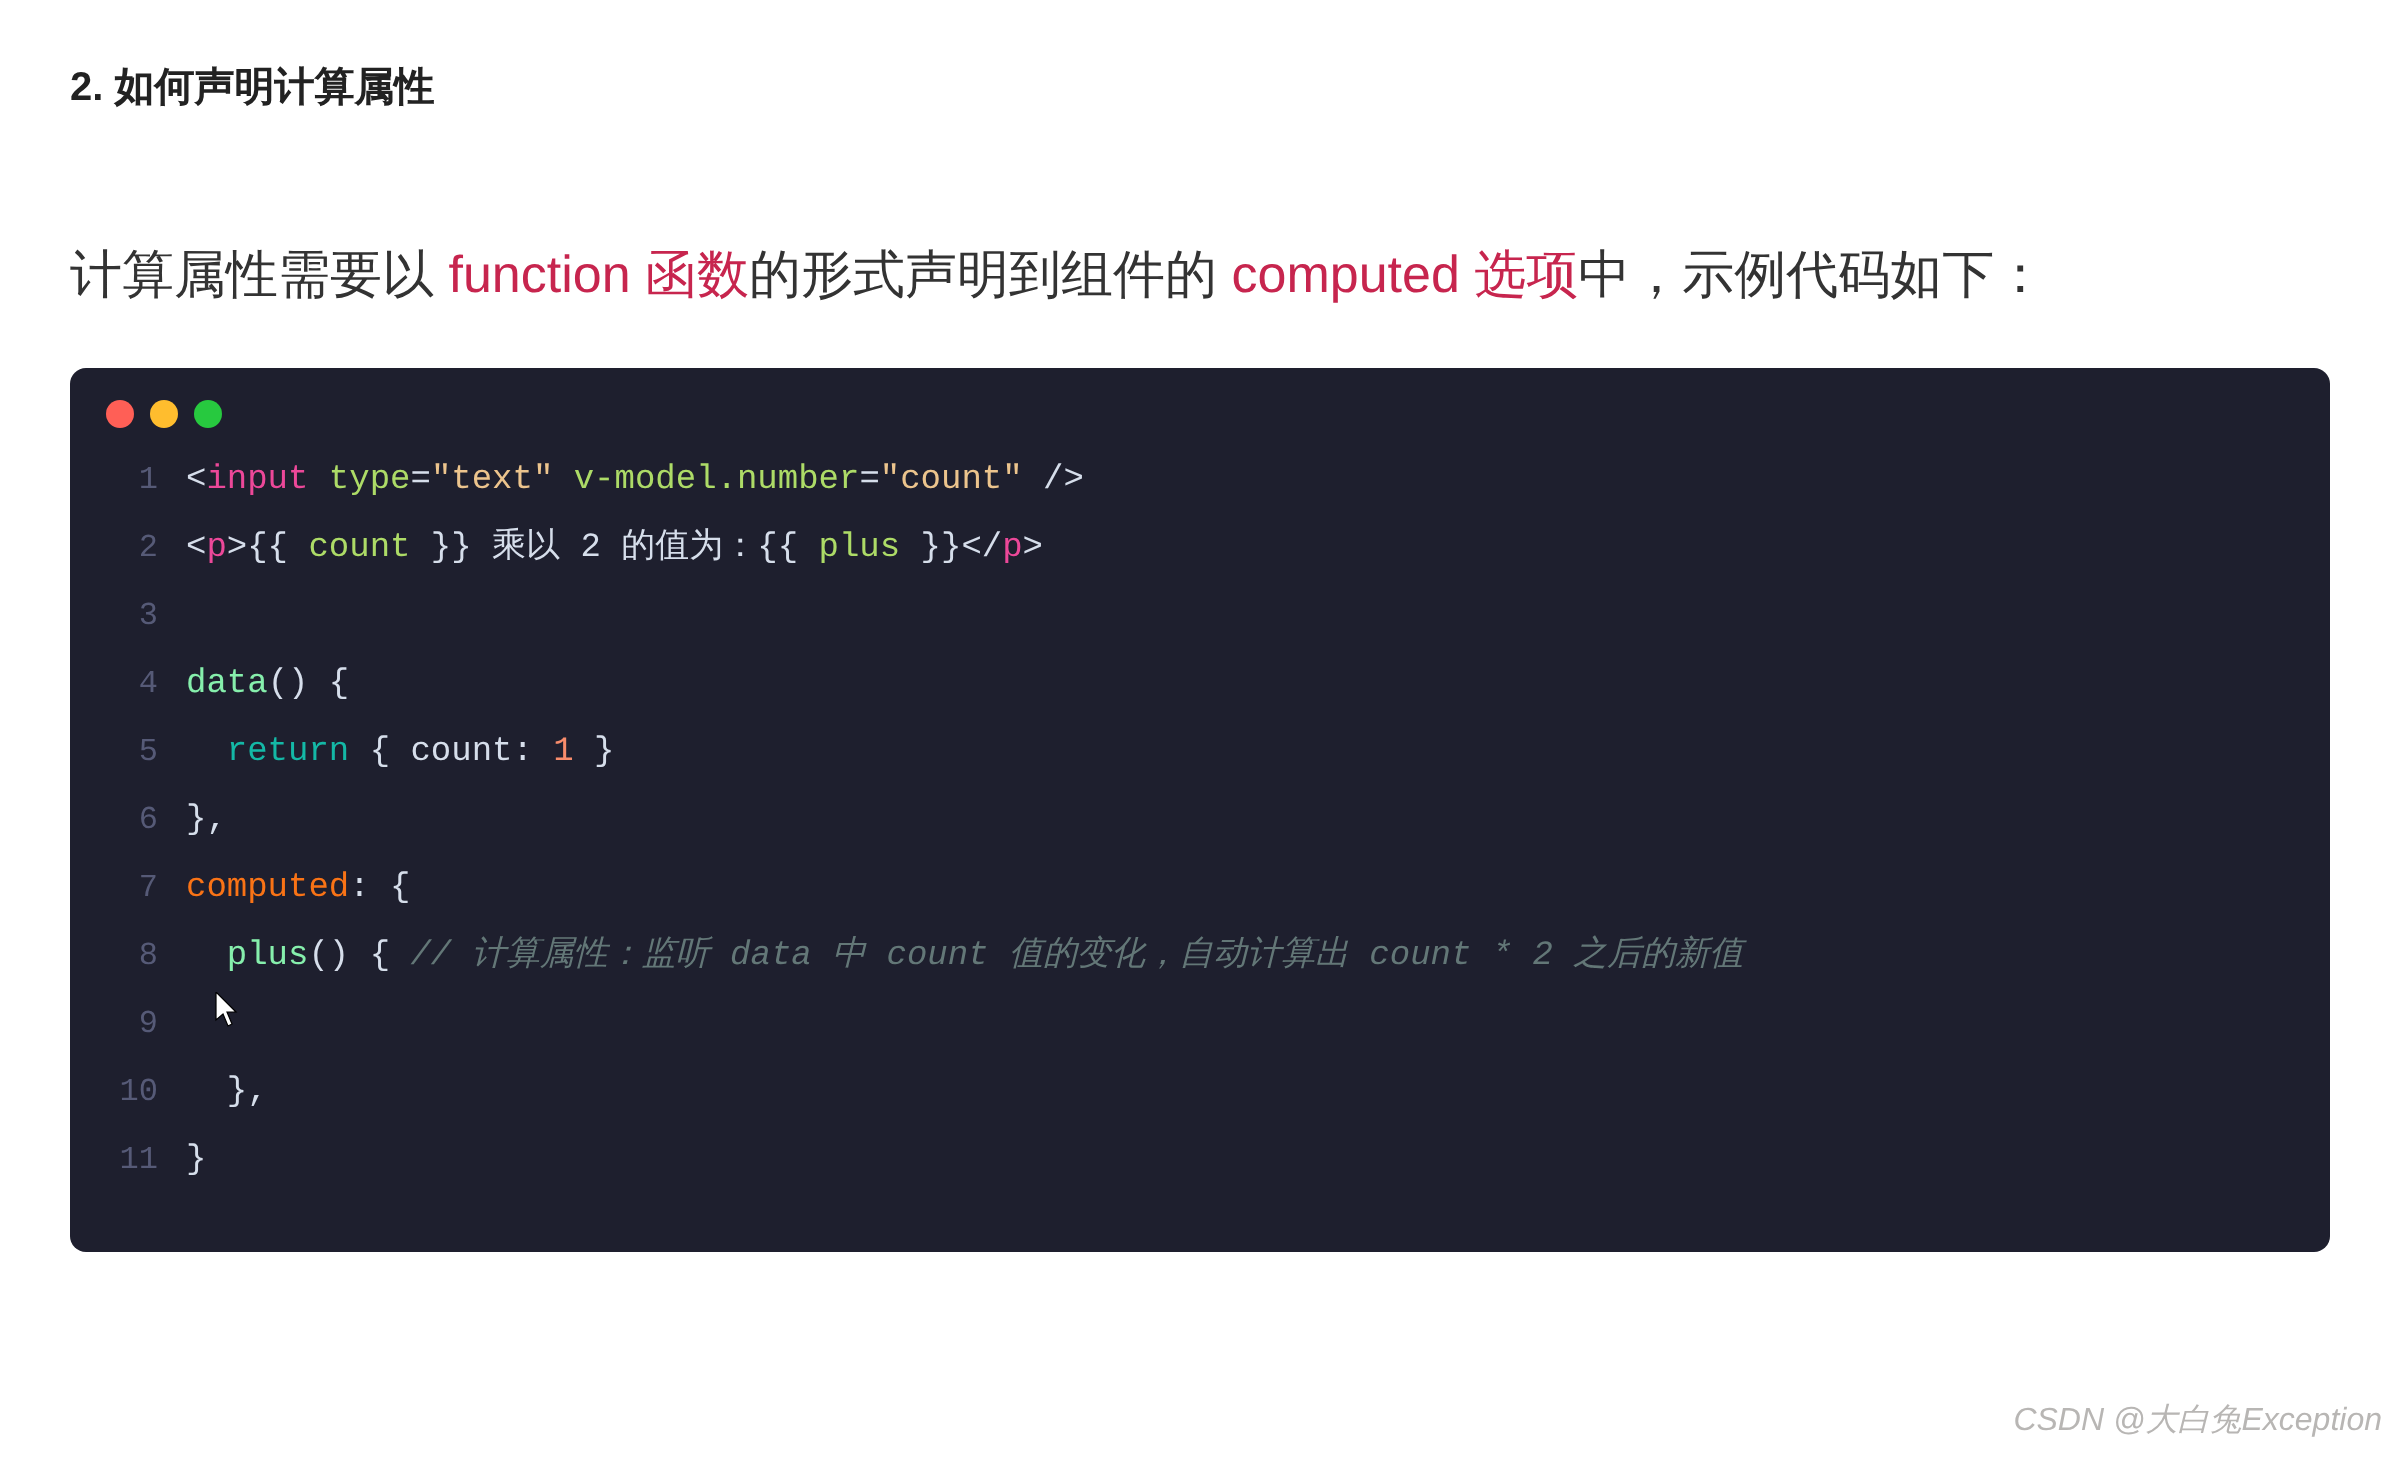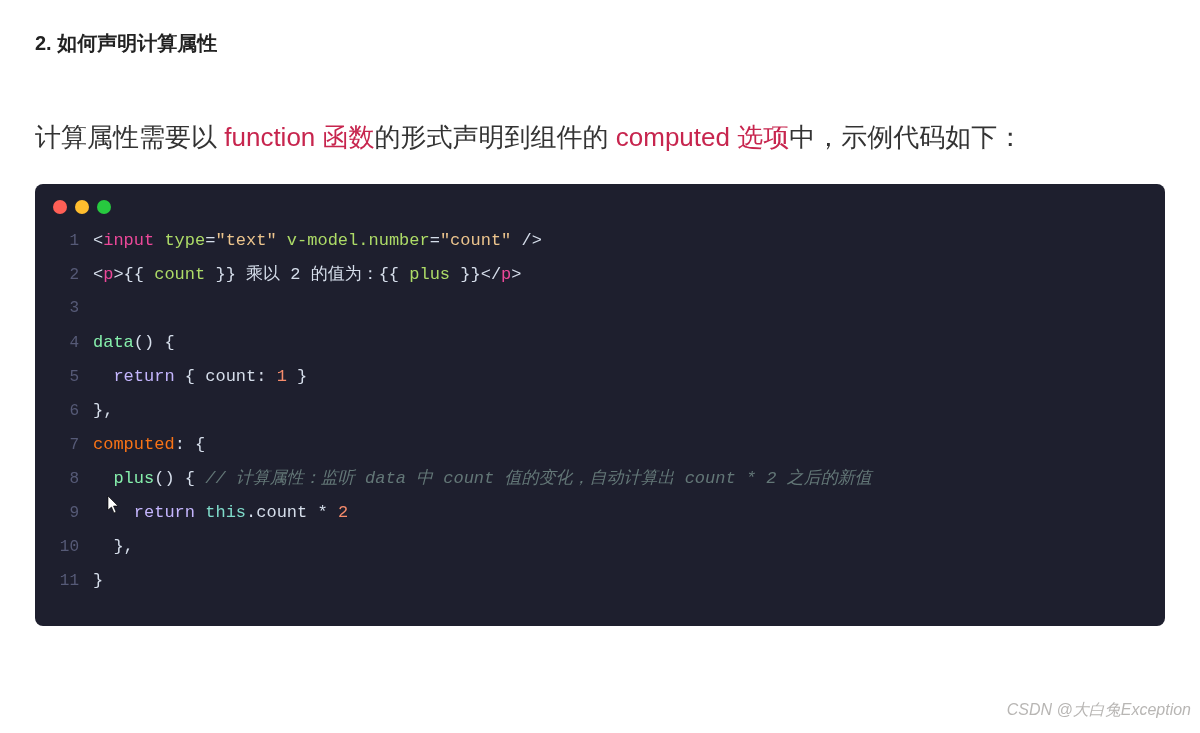--- a/index.html
+++ b/index.html
@@ -51,21 +51,21 @@
     user-select: none;
     flex-shrink: 0;
     margin-right: 14px;
     font-size: 16px;
   }
   .code { white-space: pre; color: #d6deeb; }
   .tag   { color: #ec4899; }
   .attr  { color: #addb67; margin-top: 39px; }
   .str   { color: #ecc48d; }
   .punct { color: #d6deeb; }
-  .key   { color: #c4b5fd; text-align: center; }   
+  .key   { color: #14b8a6; text-align: center; }   
   .fn    { color: #86efac; }   
   .prop  { color: #f97316; }   
   .num   { color: #f78c6c; }
   .this  { color: #7fdbca; }
   .ident { color: #d6deeb; }
   .comm  { color: #637777; font-style: italic; }
   .watermark {
     position: fixed;
     right: 9px;
     bottom: 12px;
@@ -135,21 +135,20 @@
       <span class="code"><span class="prop">computed</span><span class="ident">: {</span></span>
     </div>
 
     <div class="line">
       <span class="ln">8</span>
       <span class="code"><span>  </span><span class="fn">plus</span><span class="ident">() { </span><span class="comm">// 计算属性：监听 data 中 count 值的变化，自动计算出 count * 2 之后的新值</span></span>
     </div>
 
     <div class="line">
       <span class="ln">9</span>
-      <span class="code"><span>    </span><span class="key">return</span><span> </span><span class="this">this</span><span class="ident">.count * </span><span class="num">2</span></span>
     </div>
 
     <div class="line">
       <span class="ln">10</span>
       <span class="code"><span>  </span><span class="ident">},</span></span>
     </div>
 
     <div class="line">
       <span class="ln">11</span>
       <span class="code"><span class="ident">}</span></span>

